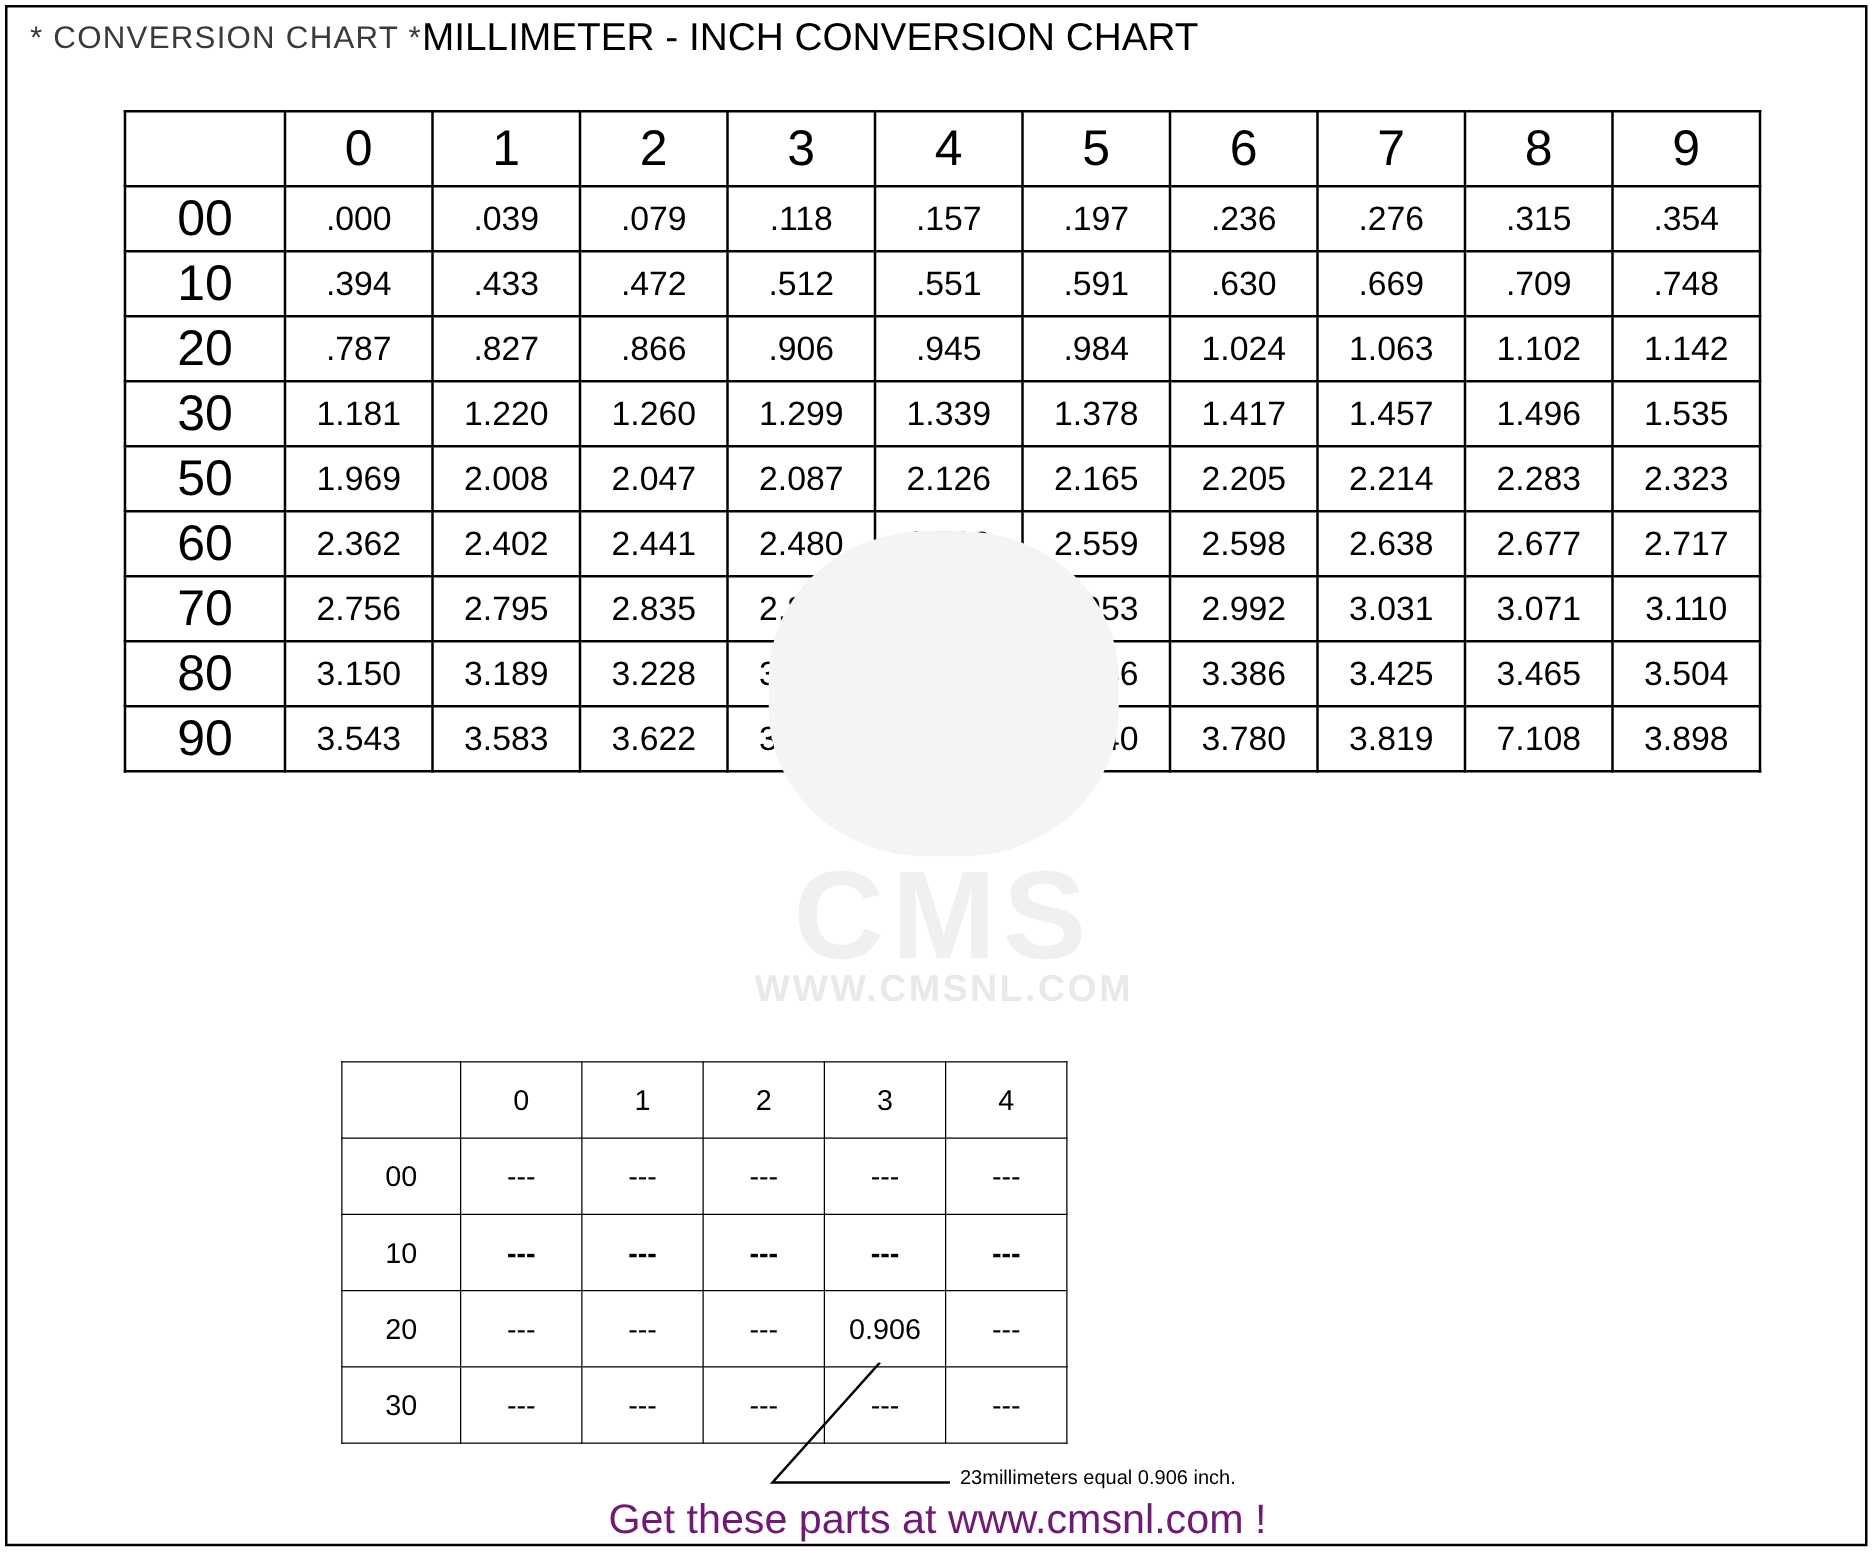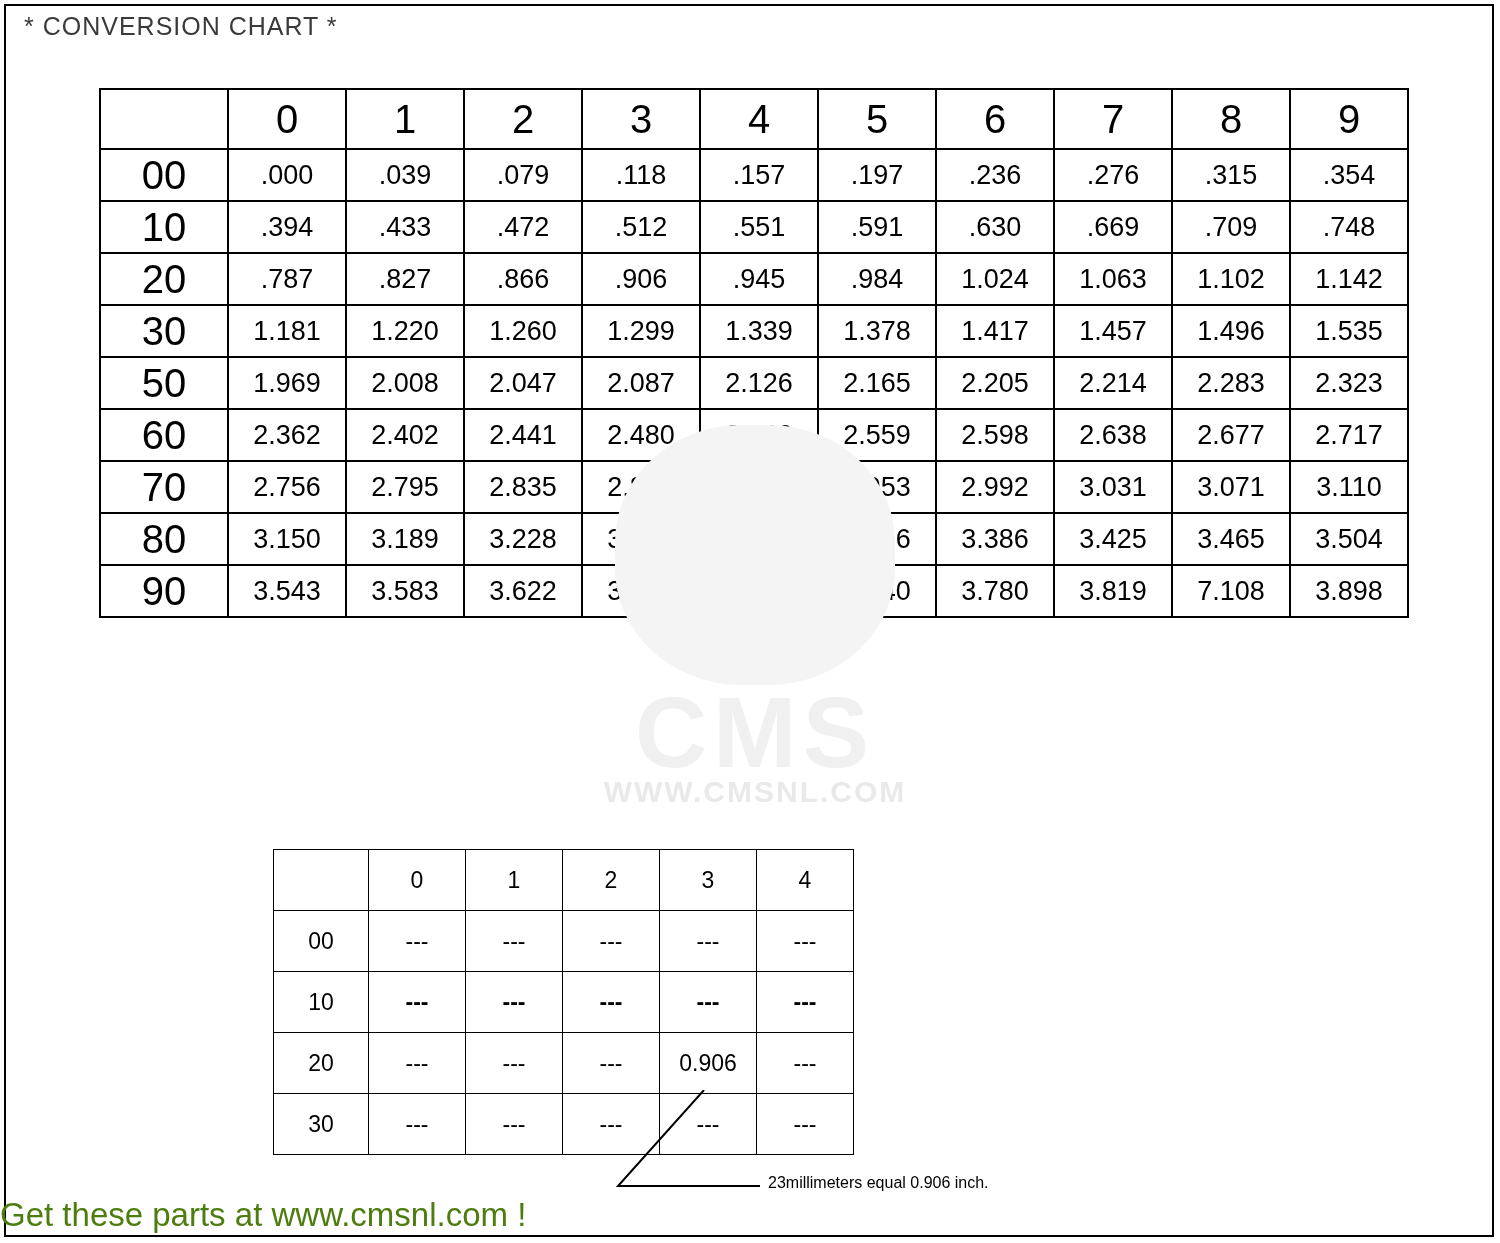--- a/index.html
+++ b/index.html
@@ -168,33 +168,34 @@
     top: 1174px;
     font-size: 16px;
     color: #000000;
     white-space: nowrap;
   }
   .footer-cta {
     position: absolute;
     left: 0;
     top: 1196px;
     width: 1500px;
-    text-align: left;
+    text-align: center;
     font-size: 33px;
-    color: #4d7c0f;
+    color: #701a75;
     white-space: nowrap;
   }
 </style>
 </head>
 <body>
 
 <div class="page-border"></div>
 
 <div class="header">
   <span class="header-small">* CONVERSION CHART *</span>
+  <span class="header-main">MILLIMETER - INCH CONVERSION CHART</span>
 </div>
 
 <div class="watermark">
   <div class="wm-blob"></div>
   <div class="wm-cms">CMS</div>
   <div class="wm-text">WWW.CMSNL.COM</div>
 </div>
 
 <table class="main-table">
   <thead>

